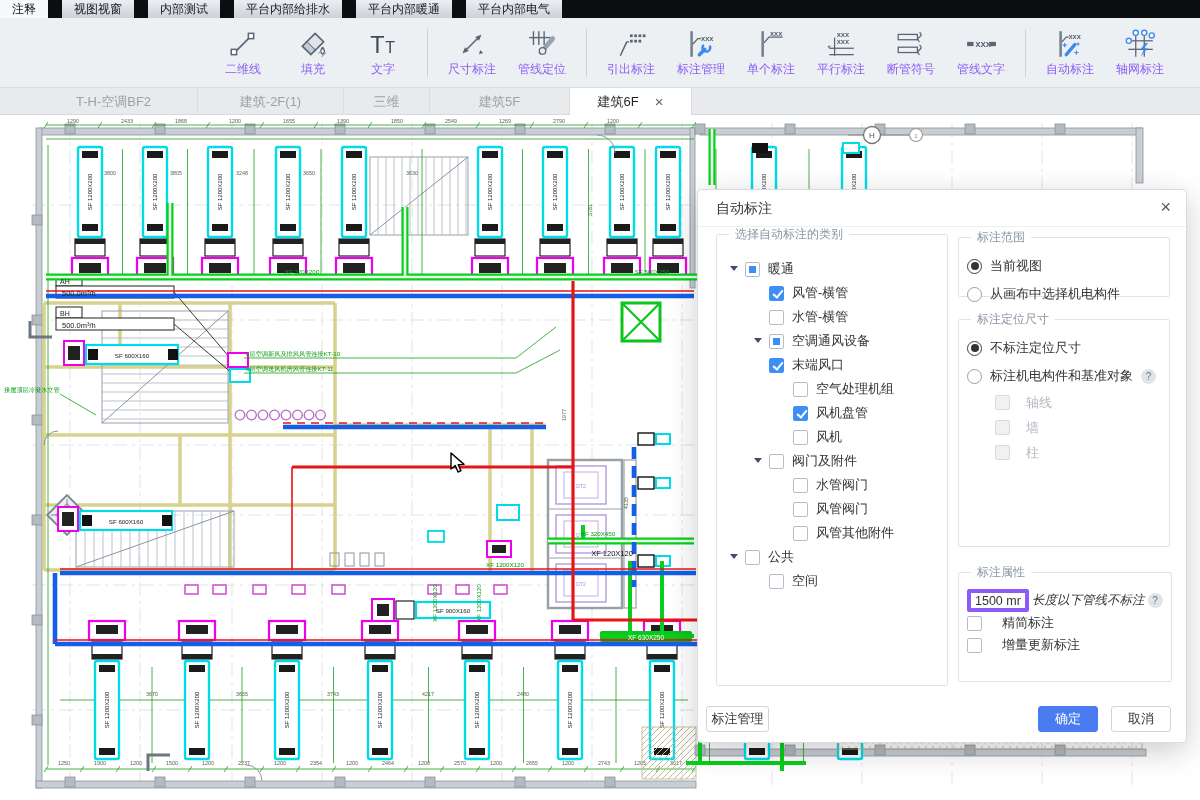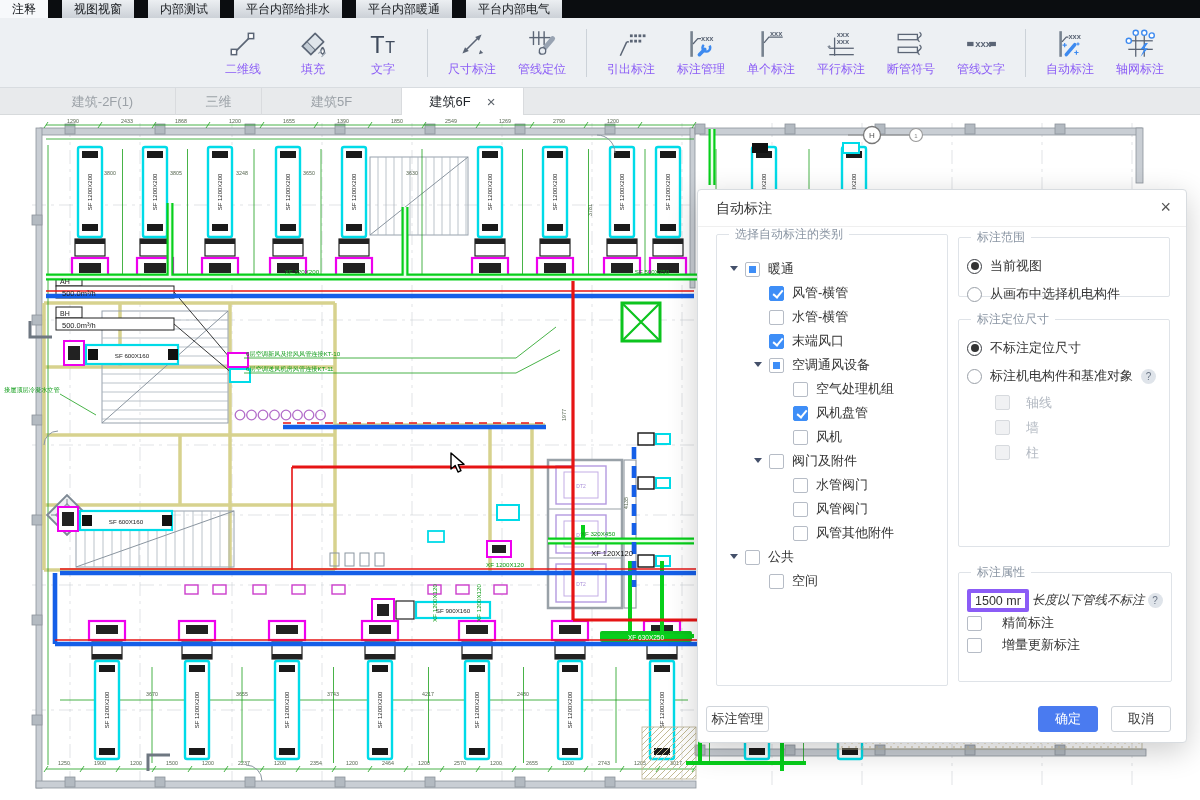--- a/index.html
+++ b/index.html
@@ -275,20 +275,23 @@
               <circle cx="26" cy="7" r="2.4"></circle>
             </g>
             <path d="M20 14 l-4.5 6 h3.5 l-3.5 7 7 -8 h-3.5 l3.5 -5 Z" fill="#3d8af0"></path>
           </svg>
         </span>
         <span class="tb-label">轴网标注</span>
       </div>
     </div>
 
   <div class="doctabs">
+      <div class="dtab" style="width: 168px;">
+        <span>T-H-空调BF2</span>
+      </div>
       <div class="dtab" style="width: 146px;">
         <span>建筑-2F(1)</span>
       </div>
       <div class="dtab" style="width: 86px;">
         <span>三维</span>
       </div>
       <div class="dtab" style="width: 140px;">
         <span>建筑5F</span>
       </div>
       <div class="dtab active" style="width: 122px;">
@@ -939,28 +942,28 @@
             <span>暖通</span>
           </div>
           <div class="trow" style="padding-left: 44px;">
             <span class="cb checked"></span>
             <span>风管-横管</span>
           </div>
           <div class="trow" style="padding-left: 44px;">
             <span class="cb "></span>
             <span>水管-横管</span>
           </div>
-          <div class="trow" style="padding-left: 44px;">
-            <span class="cb checked"></span>
-            <span>末端风口</span>
-          </div>
           <div class="trow" style="padding-left: 28px;">
             <span class="arr"></span>
             <span class="cb partial"></span>
             <span>空调通风设备</span>
+          </div>
+          <div class="trow" style="padding-left: 44px;">
+            <span class="cb checked"></span>
+            <span>末端风口</span>
           </div>
           <div class="trow" style="padding-left: 68px;">
             <span class="cb "></span>
             <span>空气处理机组</span>
           </div>
           <div class="trow" style="padding-left: 68px;">
             <span class="cb checked"></span>
             <span>风机盘管</span>
           </div>
           <div class="trow" style="padding-left: 68px;">

